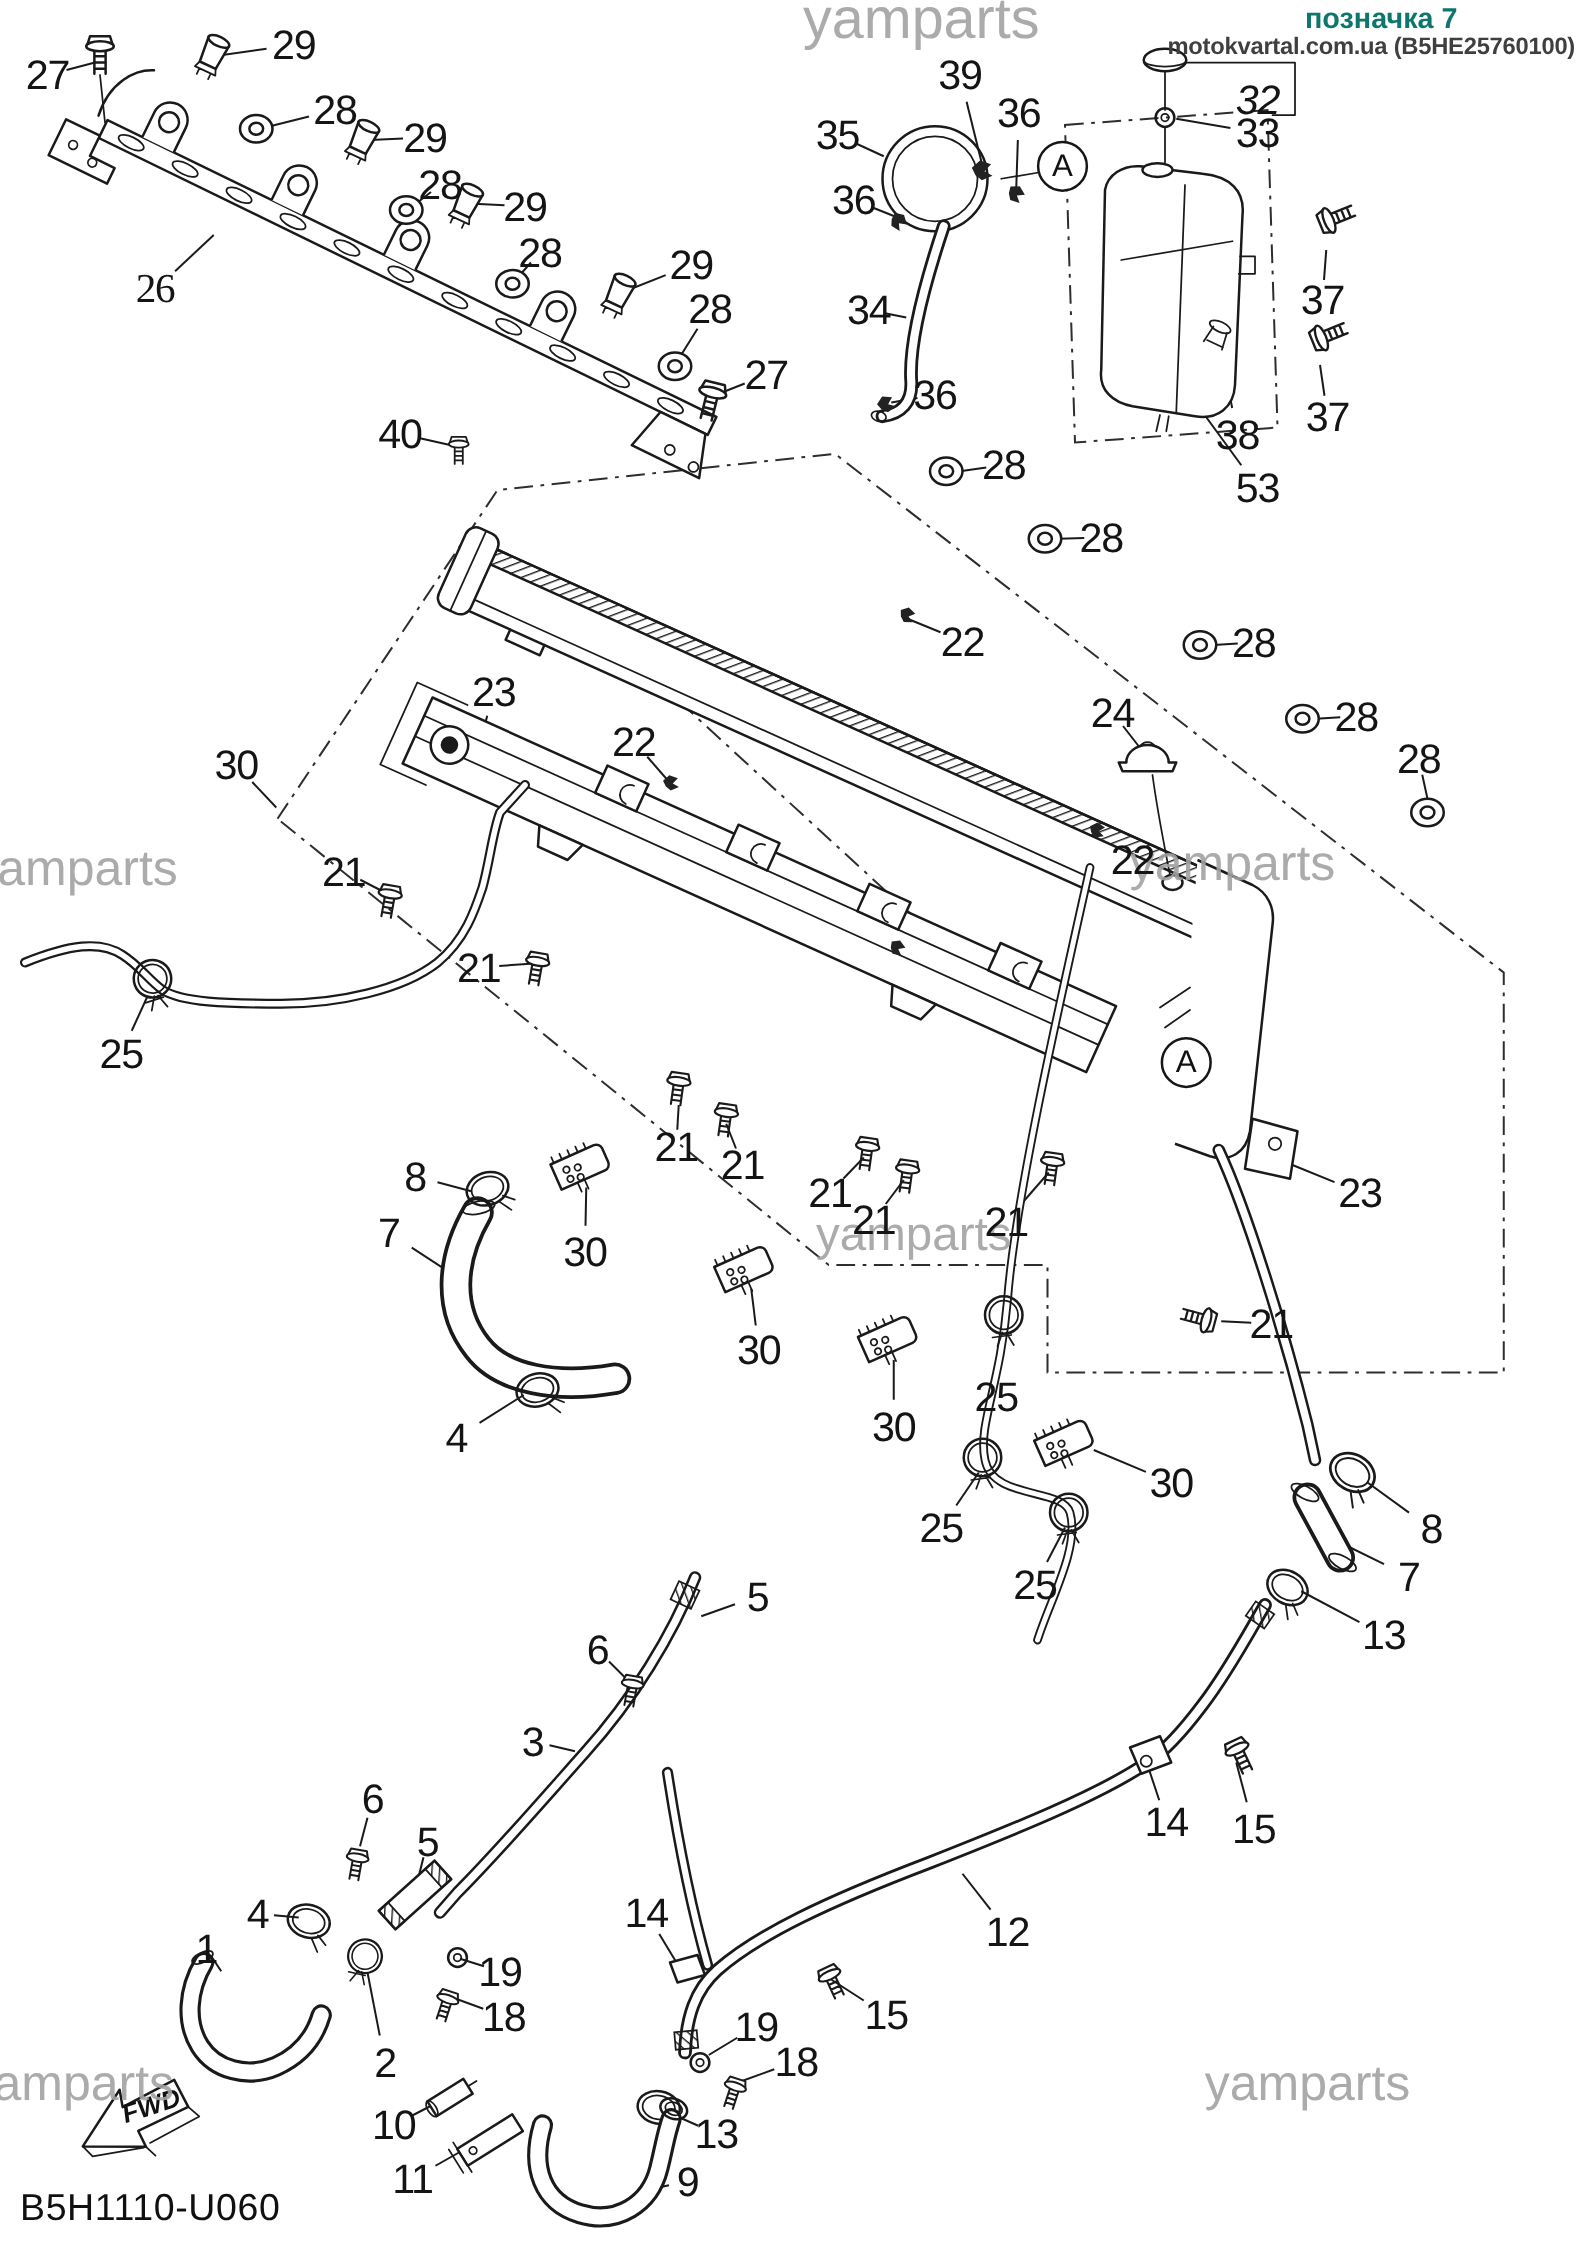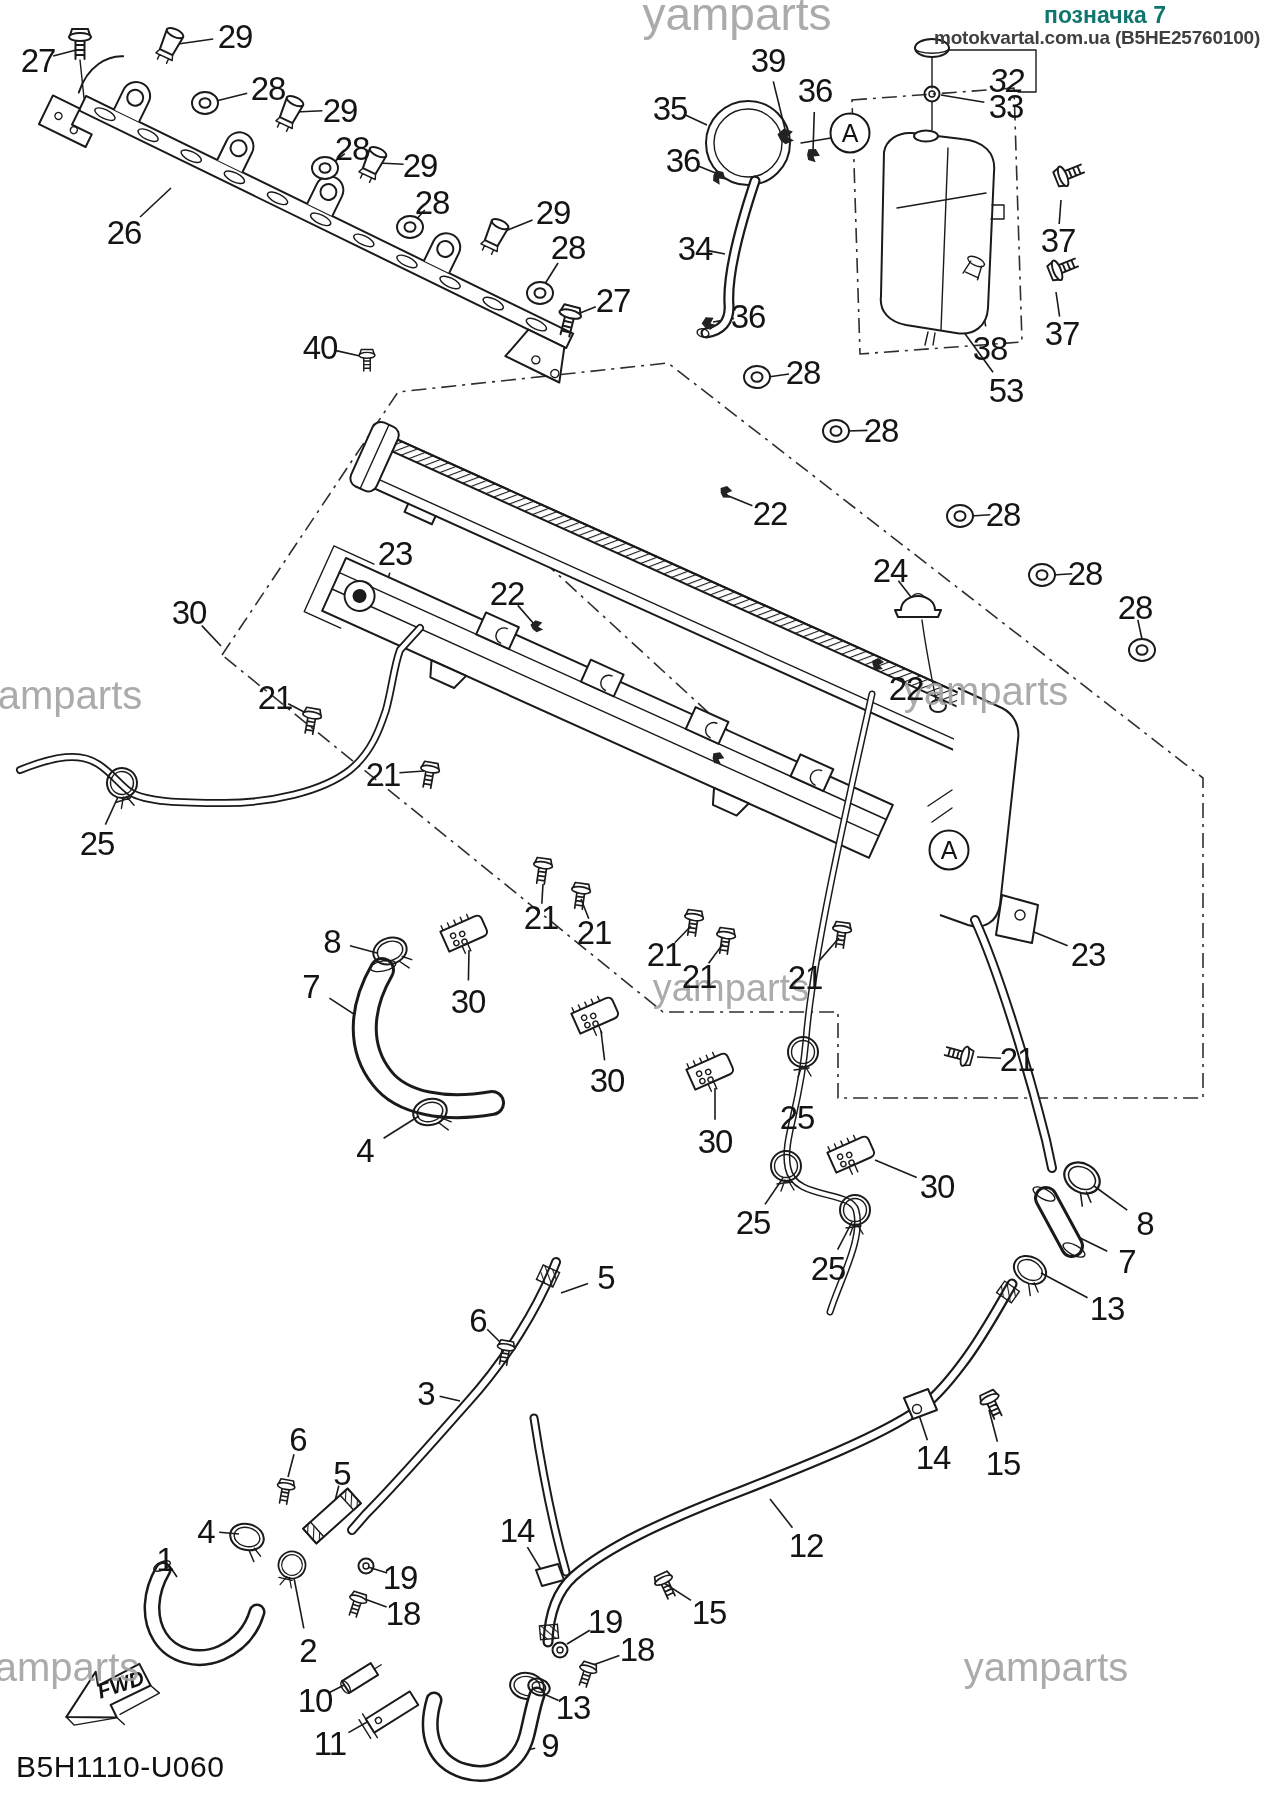--- a/index.html
+++ b/index.html
@@ -417,21 +417,21 @@
       <div class="amark" style="left: 949px; top: 850px;">A</div>
       <div class="plabel" style="left: 38px; top: 60px;">27</div>
       <div class="plabel" style="left: 235px; top: 36px;">29</div>
       <div class="plabel" style="left: 268px; top: 88px;">28</div>
       <div class="plabel" style="left: 340px; top: 110px;">29</div>
       <div class="plabel" style="left: 352px; top: 148px;">28</div>
       <div class="plabel" style="left: 420px; top: 165px;">29</div>
       <div class="plabel" style="left: 432px; top: 202px;">28</div>
       <div class="plabel" style="left: 553px; top: 212px;">29</div>
       <div class="plabel" style="left: 568px; top: 247px;">28</div>
-      <div class="plabel" style="left: 124px; top: 232px;">26</div>
+      <div class="plabel" style="left: 124px; top: 232px; font-family: Liberation Serif, serif;">26</div>
       <div class="plabel" style="left: 320px; top: 347px;">40</div>
       <div class="plabel" style="left: 613px; top: 300px;">27</div>
       <div class="plabel" style="left: 768px; top: 60px;">39</div>
       <div class="plabel" style="left: 815px; top: 90px;">36</div>
       <div class="plabel" style="left: 670px; top: 108px;">35</div>
       <div class="plabel" style="left: 683px; top: 160px;">36</div>
       <div class="plabel" style="left: 695px; top: 248px;">34</div>
       <div class="plabel" style="left: 748px; top: 316px;">36</div>
       <div class="plabel" style="left: 1006px; top: 80px; font-style: italic;">32</div>
       <div class="plabel" style="left: 1006px; top: 106px; text-align: center;">33</div>

